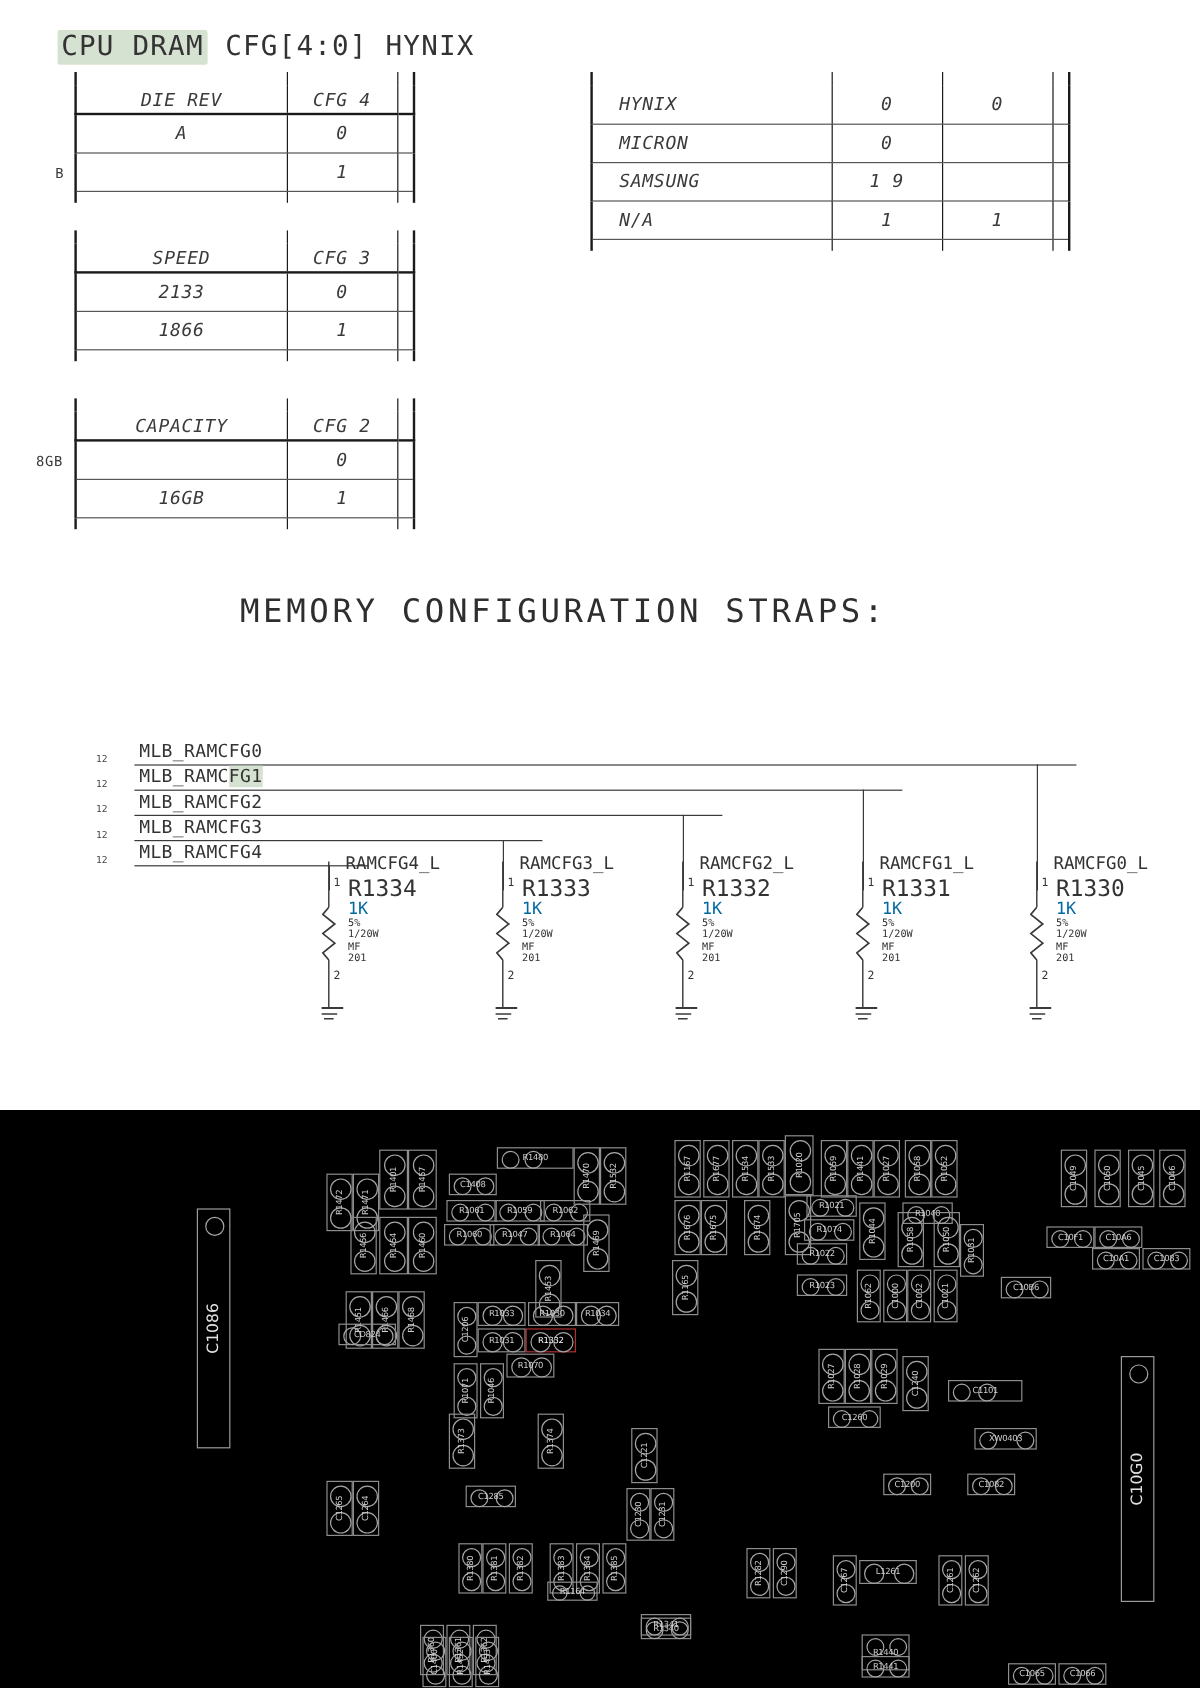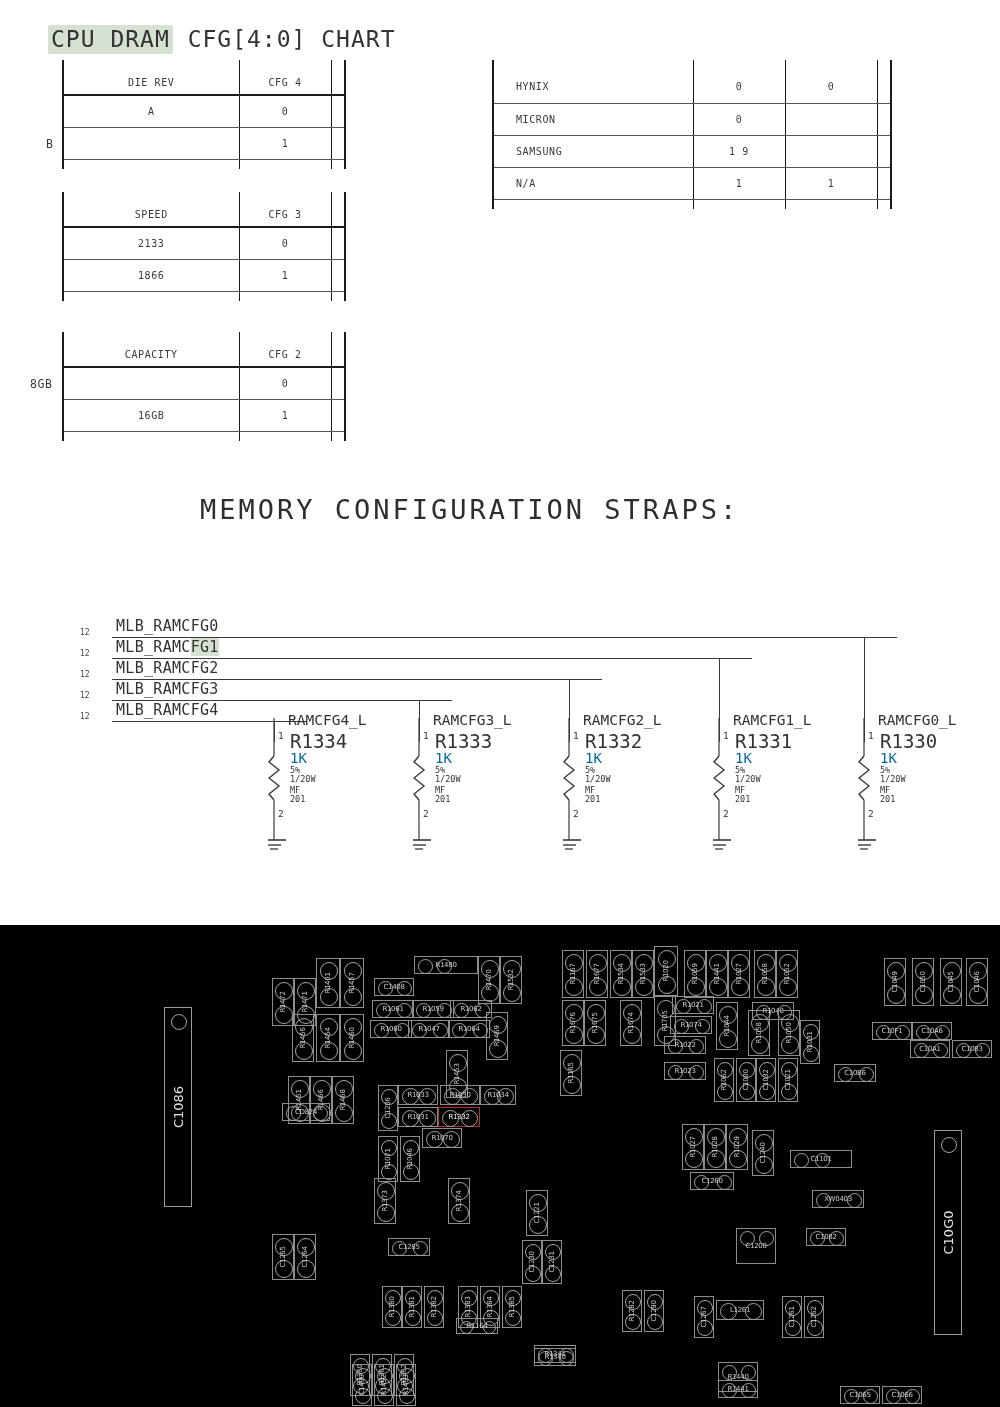--- a/index.html
+++ b/index.html
@@ -20,21 +20,21 @@
   #chart-title {
     position:absolute; left:48px; top:26px;
     font-size:23px; letter-spacing:1px; white-space:nowrap;
     font-family:"DejaVu Sans Mono", monospace;
     color:#333;
   }
   #chart-title .hl { background:#d6e2d1; padding:1px 3px 2px 3px; border-radius:2px; }
 
   
   .tbl { position:absolute; }
-  .tbl table { border-collapse:collapse; font-size:10px; color:#3a3a3a; letter-spacing:.6px; }
+  .tbl table { border-collapse:collapse; font-size:15px; color:#3a3a3a; letter-spacing:.6px;font-style:italic; }
   .tbl td, .tbl th { font-weight:normal; padding:0; text-align:center; vertical-align:middle; }
   .tbl .hrow td { height:24px; border-bottom:2.4px solid #1a1a1a; }
   .tbl .drow td { height:32px; border-bottom:1.3px solid #555; }
   .tbl .lrow td { height:10px; }
   .tbl td.c0 { border-left:2.4px solid #1a1a1a; border-right:1.6px solid #1a1a1a; }
   .tbl td.cm { border-right:1.6px solid #1a1a1a; }
   .tbl td.ce { border-right:2.4px solid #1a1a1a; width:14px; }
   .tbl .vtop td { height:11px; border-bottom:none; }
   
   .stub { position:absolute; font-size:11.5px; color:#3a3a3a; letter-spacing:.6px; }
@@ -101,21 +101,21 @@
     color:#e2e2e2; font-family:"DejaVu Sans", sans-serif; white-space:nowrap;
   }
   .bigpad.vert .lb { transform:rotate(-90deg); }
 </style>
 </head>
 <body>
 
 <div id="sheet">
 
   <div id="chart-title">
-    <span class="hl">CPU DRAM</span><span> CFG[4:0] CHART</span>
+    <span class="hl">CPU DRAM</span><span> CFG[4:0] HYNIX</span>
   </div>
 
   <div class="tbl" style="left:62px; top:60px;">
     <table>
       <tbody>
           <tr class="vtop">
             <td class="c0" style="width:176px"></td>
             <td class="cm" style="width:92px"></td>
             <td class="ce"></td>
           </tr>
@@ -813,21 +813,21 @@
       <div class="pad vert" style="left: 522px; top: 315px; width: 20px; height: 44px;">
         <div class="circ" style="left: 2px; top: 3px; width: 16px; height: 16px;"></div>
         <div class="circ" style="left: 2px; top: 25px; width: 16px; height: 16px;"></div>
         <div class="rd">C1230</div>
       </div>
       <div class="pad vert" style="left: 542px; top: 315px; width: 20px; height: 44px;">
         <div class="circ" style="left: 2px; top: 3px; width: 16px; height: 16px;"></div>
         <div class="circ" style="left: 2px; top: 25px; width: 16px; height: 16px;"></div>
         <div class="rd">C1231</div>
       </div>
-      <div class="pad" style="left: 736px; top: 303px; width: 40px; height: 36px;">
+      <div class="pad" style="left: 736px; top: 303px; width: 40px; height: 18px;">
         <div class="circ" style="left: 3px; top: 1.5px; width: 15px; height: 15px;"></div>
         <div class="circ" style="left: 22px; top: 1.5px; width: 15px; height: 15px;"></div>
         <div class="rd">C1200</div>
       </div>
       <div class="pad" style="left: 806px; top: 303px; width: 40px; height: 18px;">
         <div class="circ" style="left: 3px; top: 1.5px; width: 15px; height: 15px;"></div>
         <div class="circ" style="left: 22px; top: 1.5px; width: 15px; height: 15px;"></div>
         <div class="rd">C1082</div>
       </div>
       <div class="pad vert" style="left: 622px; top: 365px; width: 20px; height: 42px;">

